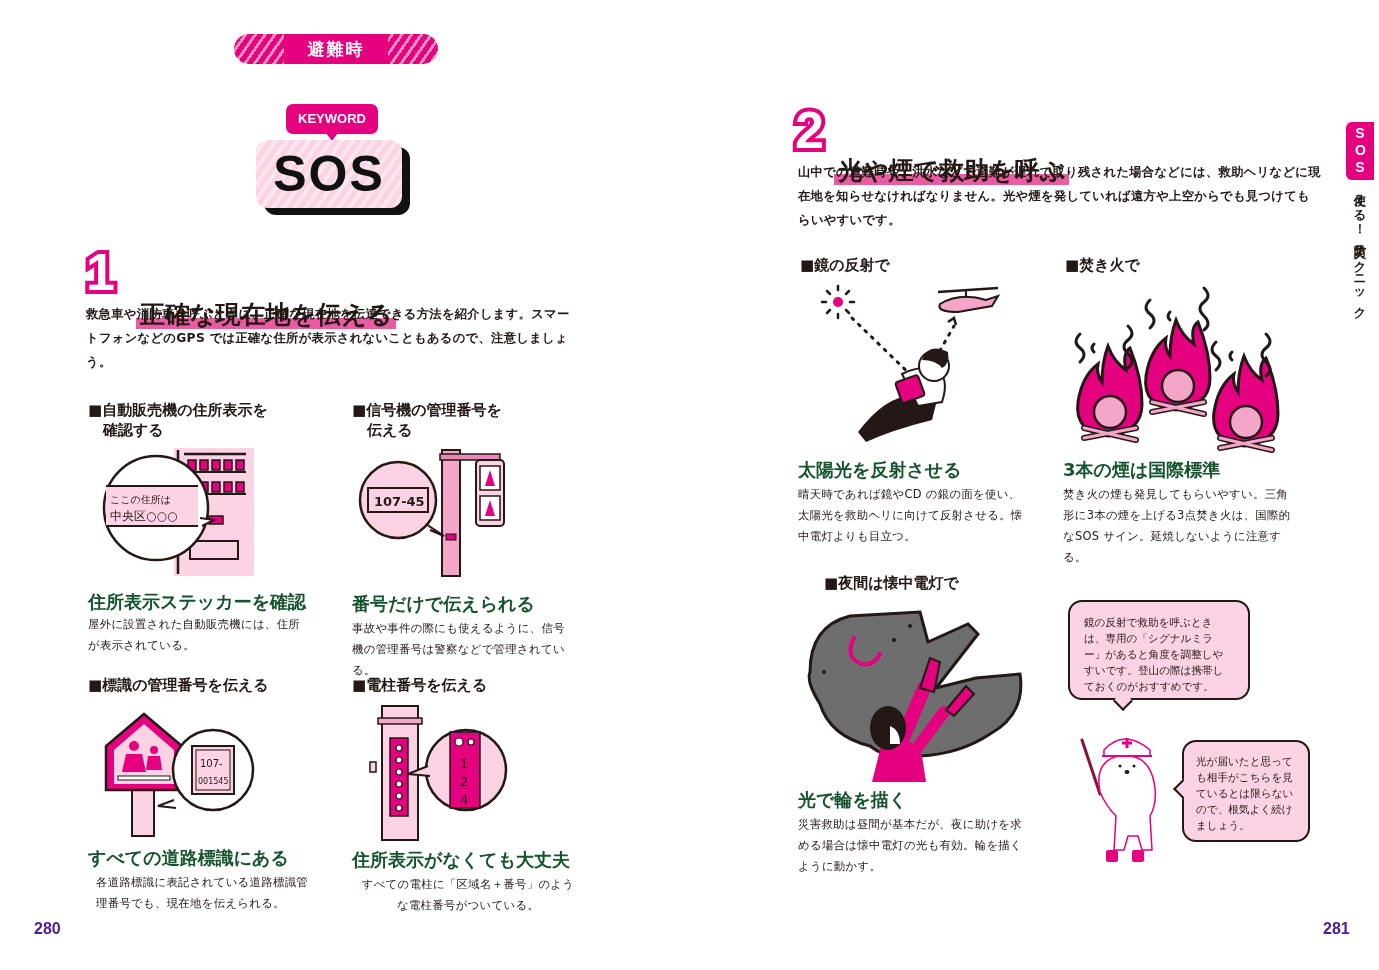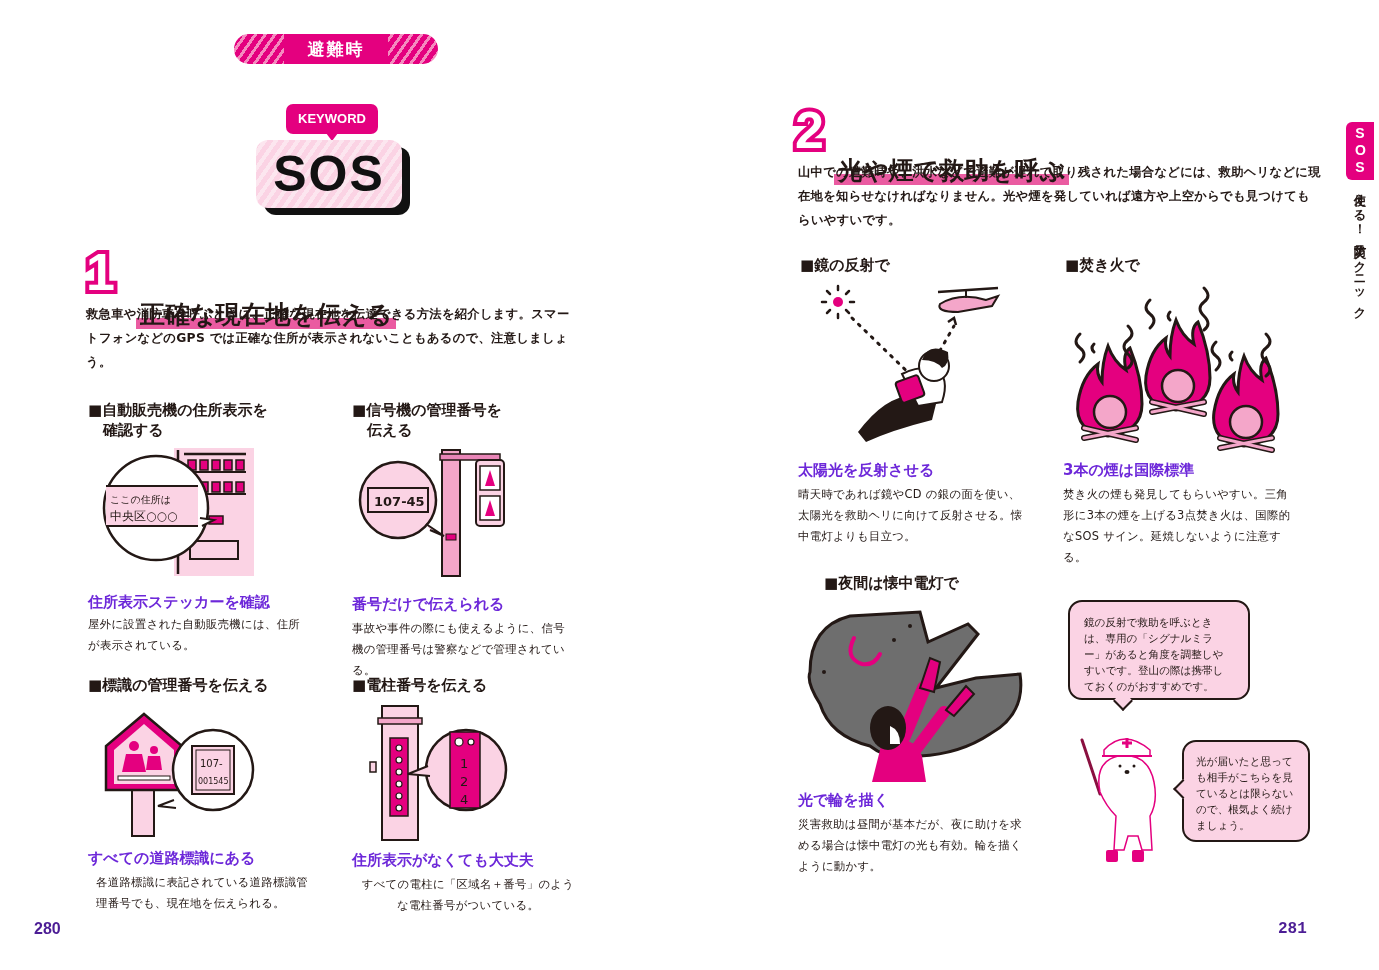--- a/index.html
+++ b/index.html
@@ -38,21 +38,21 @@
   
   .sec-num {
     font-family: "Liberation Sans", sans-serif; font-weight: bold; color: #fff; font-size: 52px;
     -webkit-text-stroke: 8px #e4007f; paint-order: stroke fill; line-height: 1;
   }
   .sec-title { font-weight: bold; font-size: 25px; color: #231815; padding: 0 4px; line-height: 34px;
     background: linear-gradient(to bottom, transparent 58%, #ea5ba1 58%, #ea5ba1 92%, transparent 92%); margin-top: 40px; }
 
   .lead { font-size: 12.3px; line-height: 24px; font-weight: bold; color: #231815; letter-spacing: 0.3px; }
   .sub-h { font-size: 15px; font-weight: bold; line-height: 20px; color: #231815; }
-  .pink-h { font-size: 15px; font-weight: bold; color: #6d28d9; line-height: 20px; }
+  .pink-h { font-size: 18px; font-weight: bold; color: #14532d; line-height: 20px; }
   .body-t { font-size: 11.4px; line-height: 21px; color: #231815; letter-spacing: 0.3px; }
 
   .page-num { font-family: "Liberation Sans", sans-serif; font-weight: bold; font-size: 16px; color: #4c1d95; }
 
   
   .side-tab { left: 1346px; top: 122px; width: 28px; height: 58px; background: #e4007f; border-radius: 6px 0 0 6px;
     color: #fff; font-family: "Liberation Sans", sans-serif; font-weight: bold; font-size: 14px; text-align: center; line-height: 17px; padding-top: 3px; }
   .side-text { left: 1352px; top: 184px; width: 16px; font-size: 12.5px; font-weight: bold; line-height: 15px;
     writing-mode: vertical-rl; color: #231815; letter-spacing: 1px; }
 
@@ -296,13 +296,13 @@
     <path d="M28 30 h50" stroke="#e4007f" stroke-width="2"></path>
     <path d="M53 12 v10 M48 17 h10" stroke="#e4007f" stroke-width="3"></path>
     <circle cx="46" cy="40" r="1.5" fill="#231815"></circle>
       <circle cx="60" cy="40" r="1.5" fill="#231815"></circle>
     <ellipse cx="53" cy="46" rx="2.5" ry="2" fill="#231815"></ellipse>
     <rect x="32" y="124" width="12" height="12" rx="2" fill="#e4007f"></rect>
     <rect x="58" y="124" width="12" height="12" rx="2" fill="#e4007f"></rect>
   </svg>
 </div>
 
-<div class="abs page-num" style="left:1278px; top:920px;font-family:Liberation Mono, monospace;">281</div>
+<div class="abs page-num" style="left:1323px; top:920px;">281</div>
 
 </body></html>

